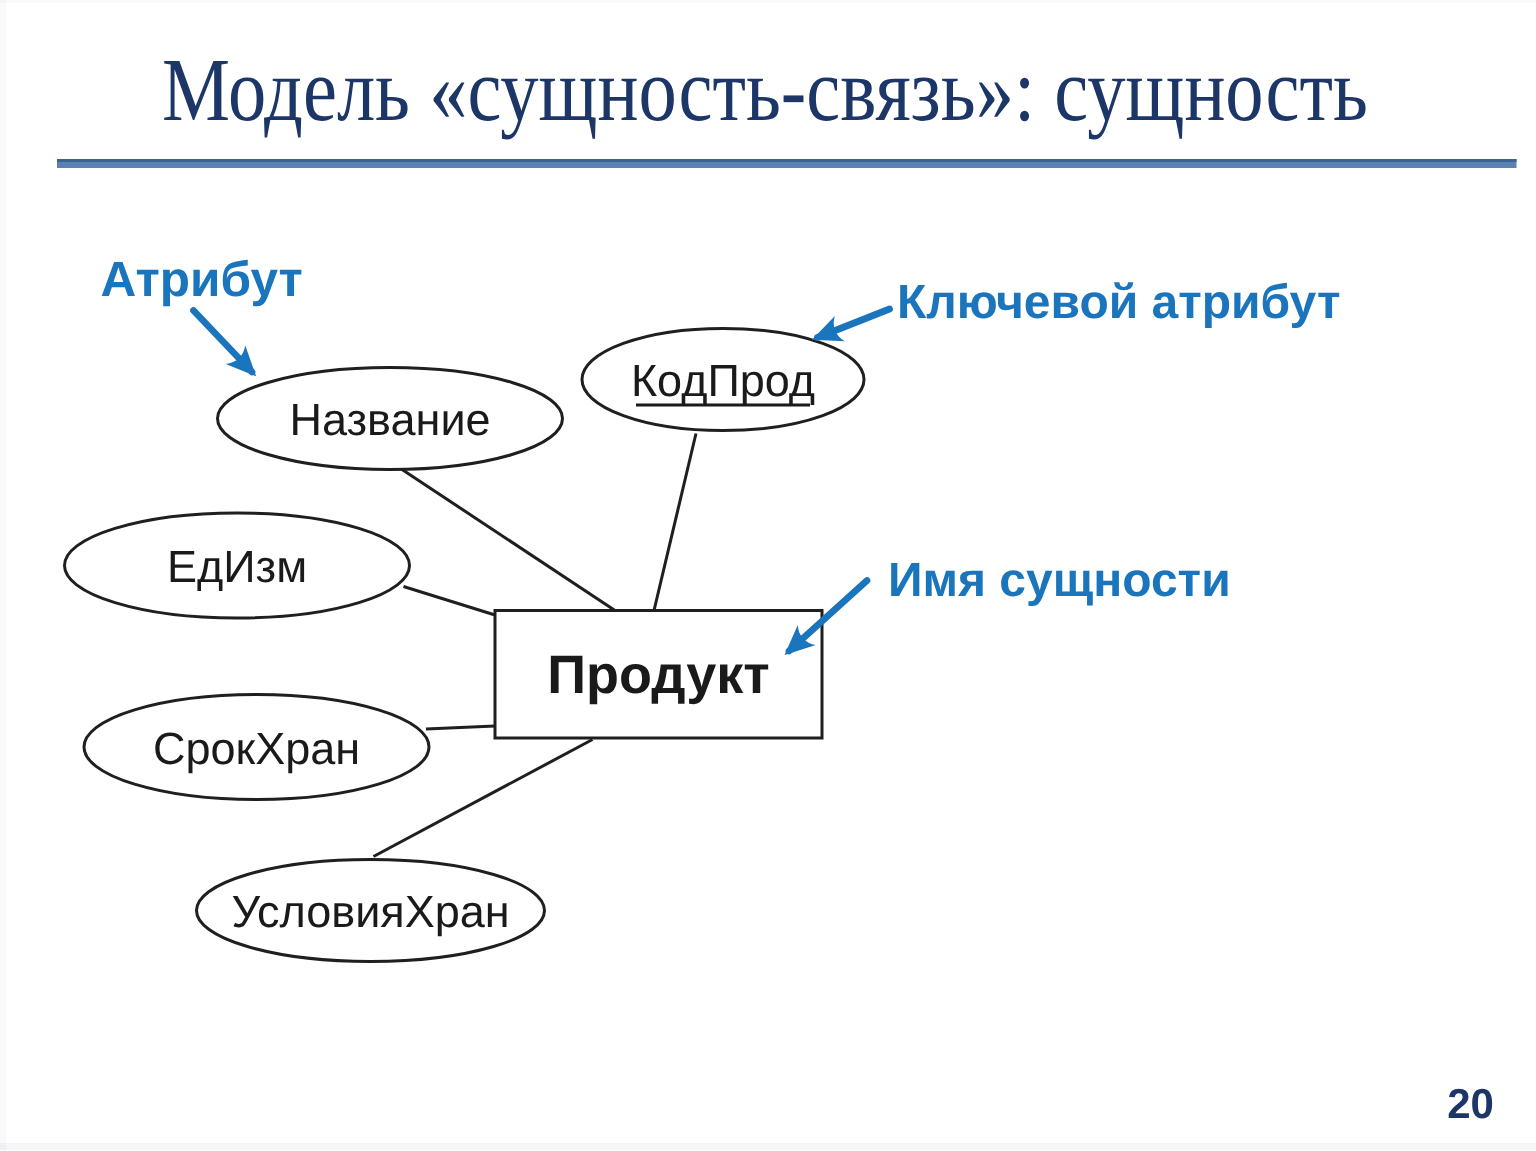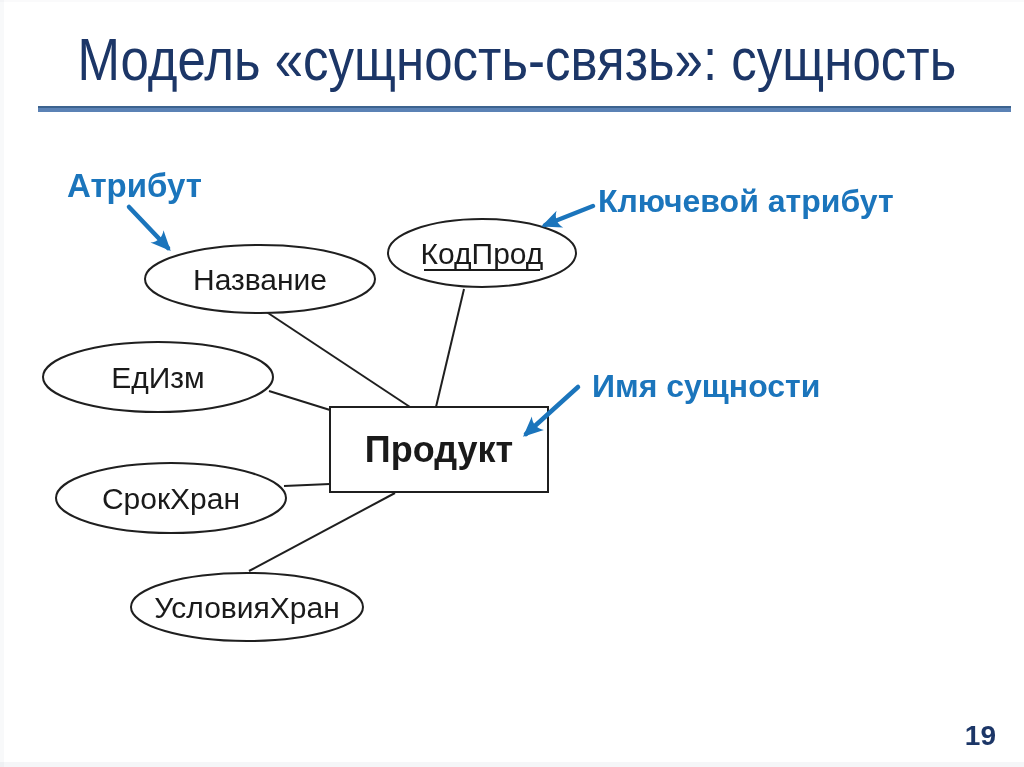--- a/index.html
+++ b/index.html
@@ -19,20 +19,21 @@
   }
   .title {
     position: absolute;
     top: 30px; left: 0;
     width: 1020px;
     text-align: center;
     color: #1c3667;
     font-size: 60px;
     line-height: 1;
     white-space: nowrap;
+    font-family: Liberation Serif, serif;
   }
   .title-inner {
     display: inline-block;
     transform: scaleX(0.85);
     transform-origin: 50% 50%;
   }
   .divider {
     position: absolute;
     left: 38px; top: 106px;
     width: 973px; height: 4px;
@@ -135,15 +136,15 @@
 
     <line class="ann-arrow" x1="129" y1="207" x2="168" y2="248" marker-end="url(#arrowBlue)"></line>
     <line class="ann-arrow" x1="593" y1="206" x2="545" y2="225" marker-end="url(#arrowBlue)"></line>
     <line class="ann-arrow" x1="578" y1="387" x2="526" y2="434" marker-end="url(#arrowBlue)"></line>
 
     <text class="ann-label ann-label-lg" x="67" y="197">Атрибут</text>
     <text class="ann-label" x="598" y="212">Ключевой атрибут</text>
     <text class="ann-label" x="592" y="397">Имя сущности</text>
   </svg>
 
-  <div class="page-number">19</div>
+  <div class="page-number">20</div>
 
 </div>
 
 </body></html>

